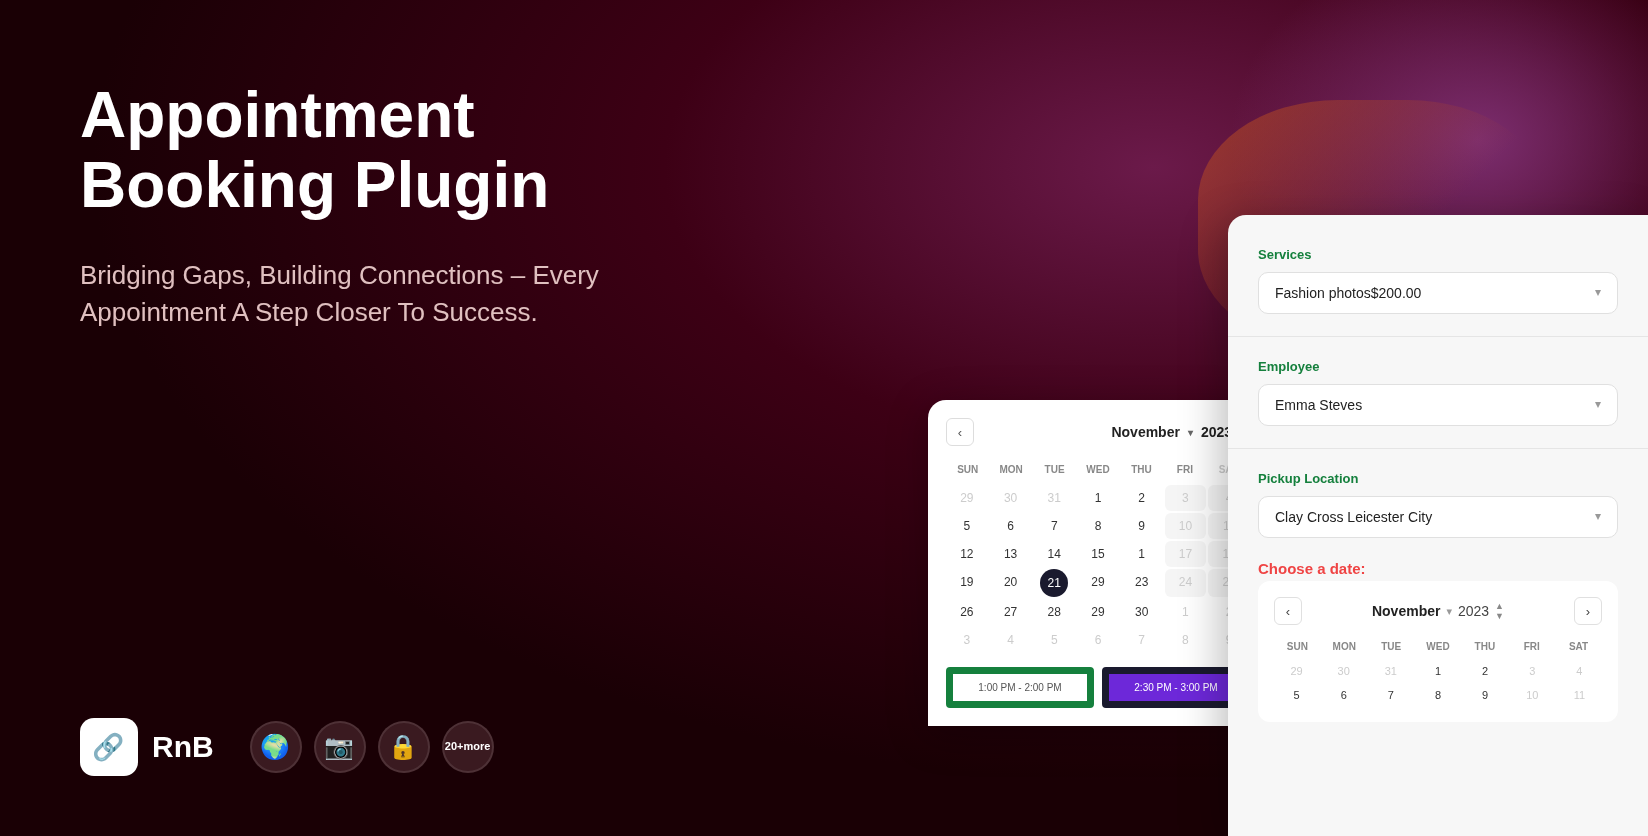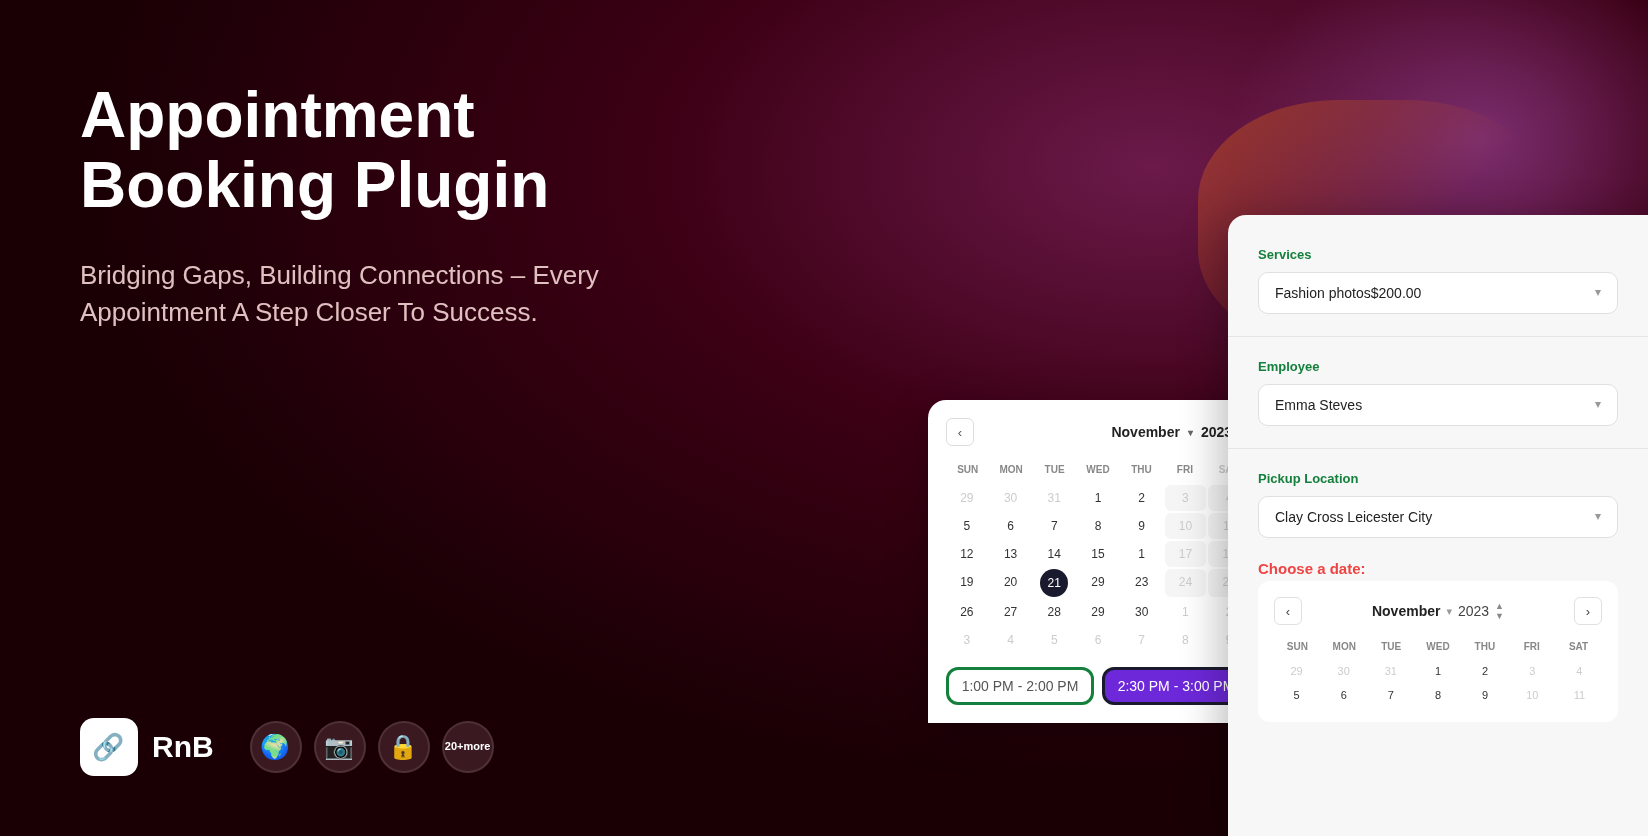--- a/index.html
+++ b/index.html
@@ -269,24 +269,24 @@
     
     .time-slots {
       display: flex;
       gap: 8px;
       margin-top: 14px;
     }
 
     .time-slot {
       flex: 1;
       padding: 8px 6px;
-      border: 3px solid #15803d;
-      border-radius: 12px;
+      border: 7px solid #15803d;
+      border-radius: 4px;
       text-align: center;
-      font-size: 14px;
+      font-size: 10px;
       color: #555;
       background: #fff;
     }
 
     .time-slot.selected {
       background: #6d28d9;
       color: #fff;
       border-color: #1a1a2e;
     }
 

